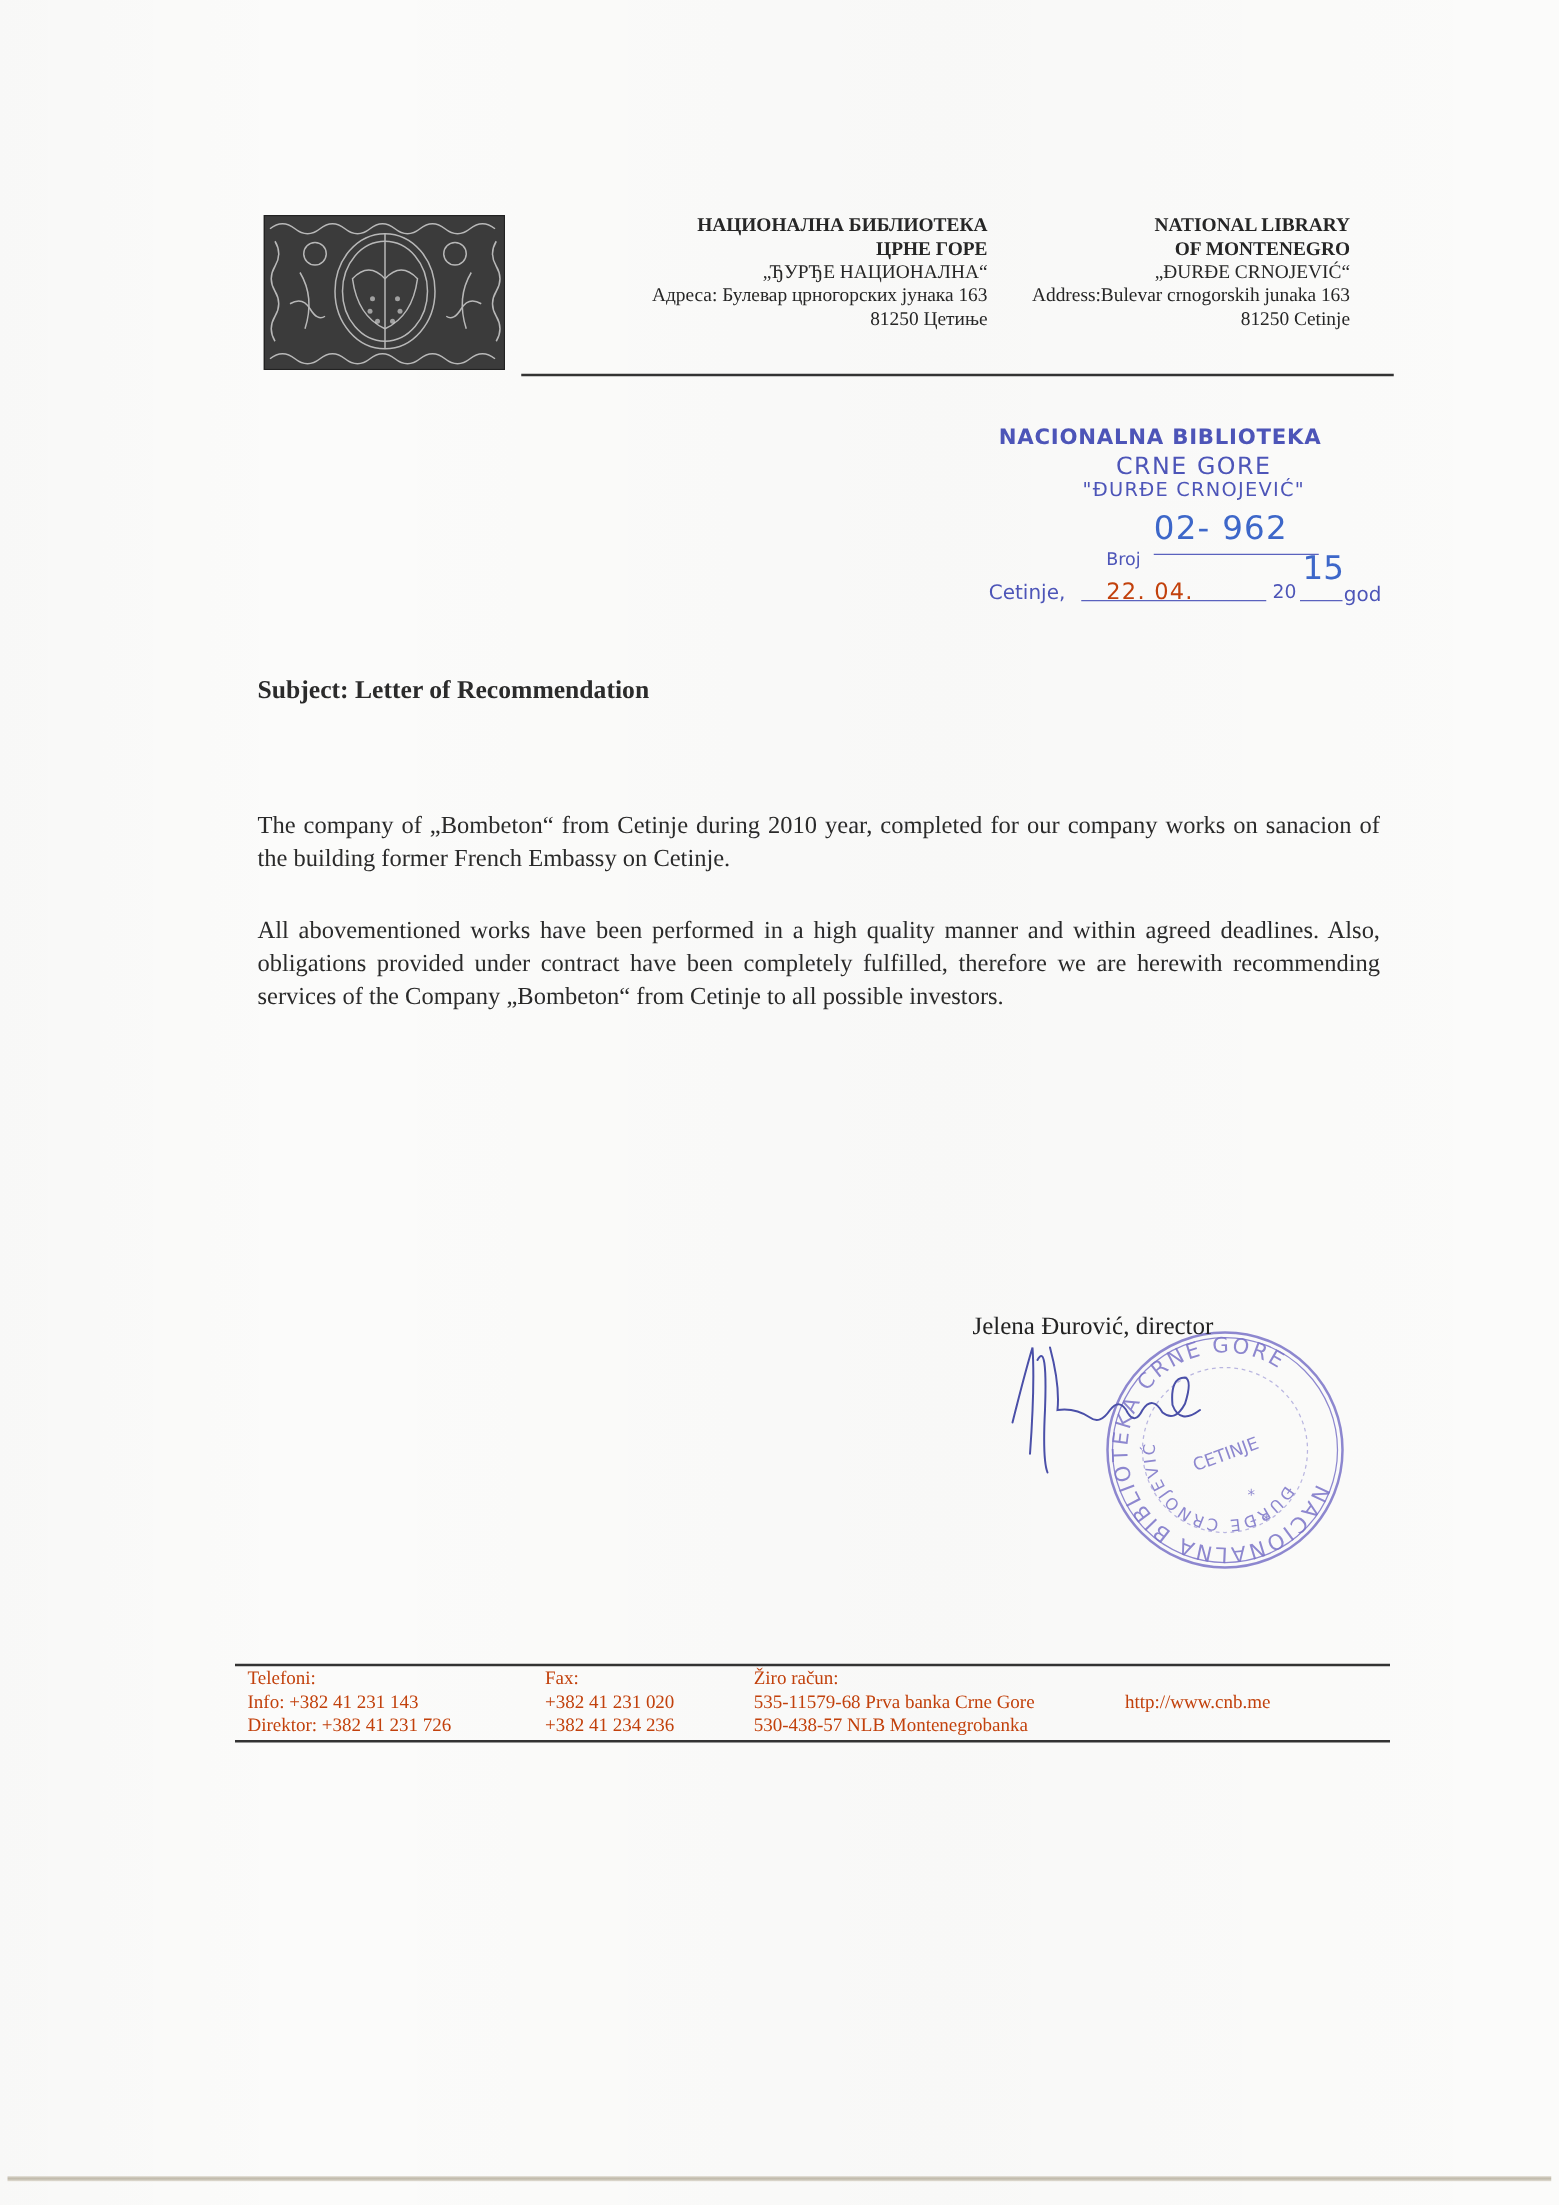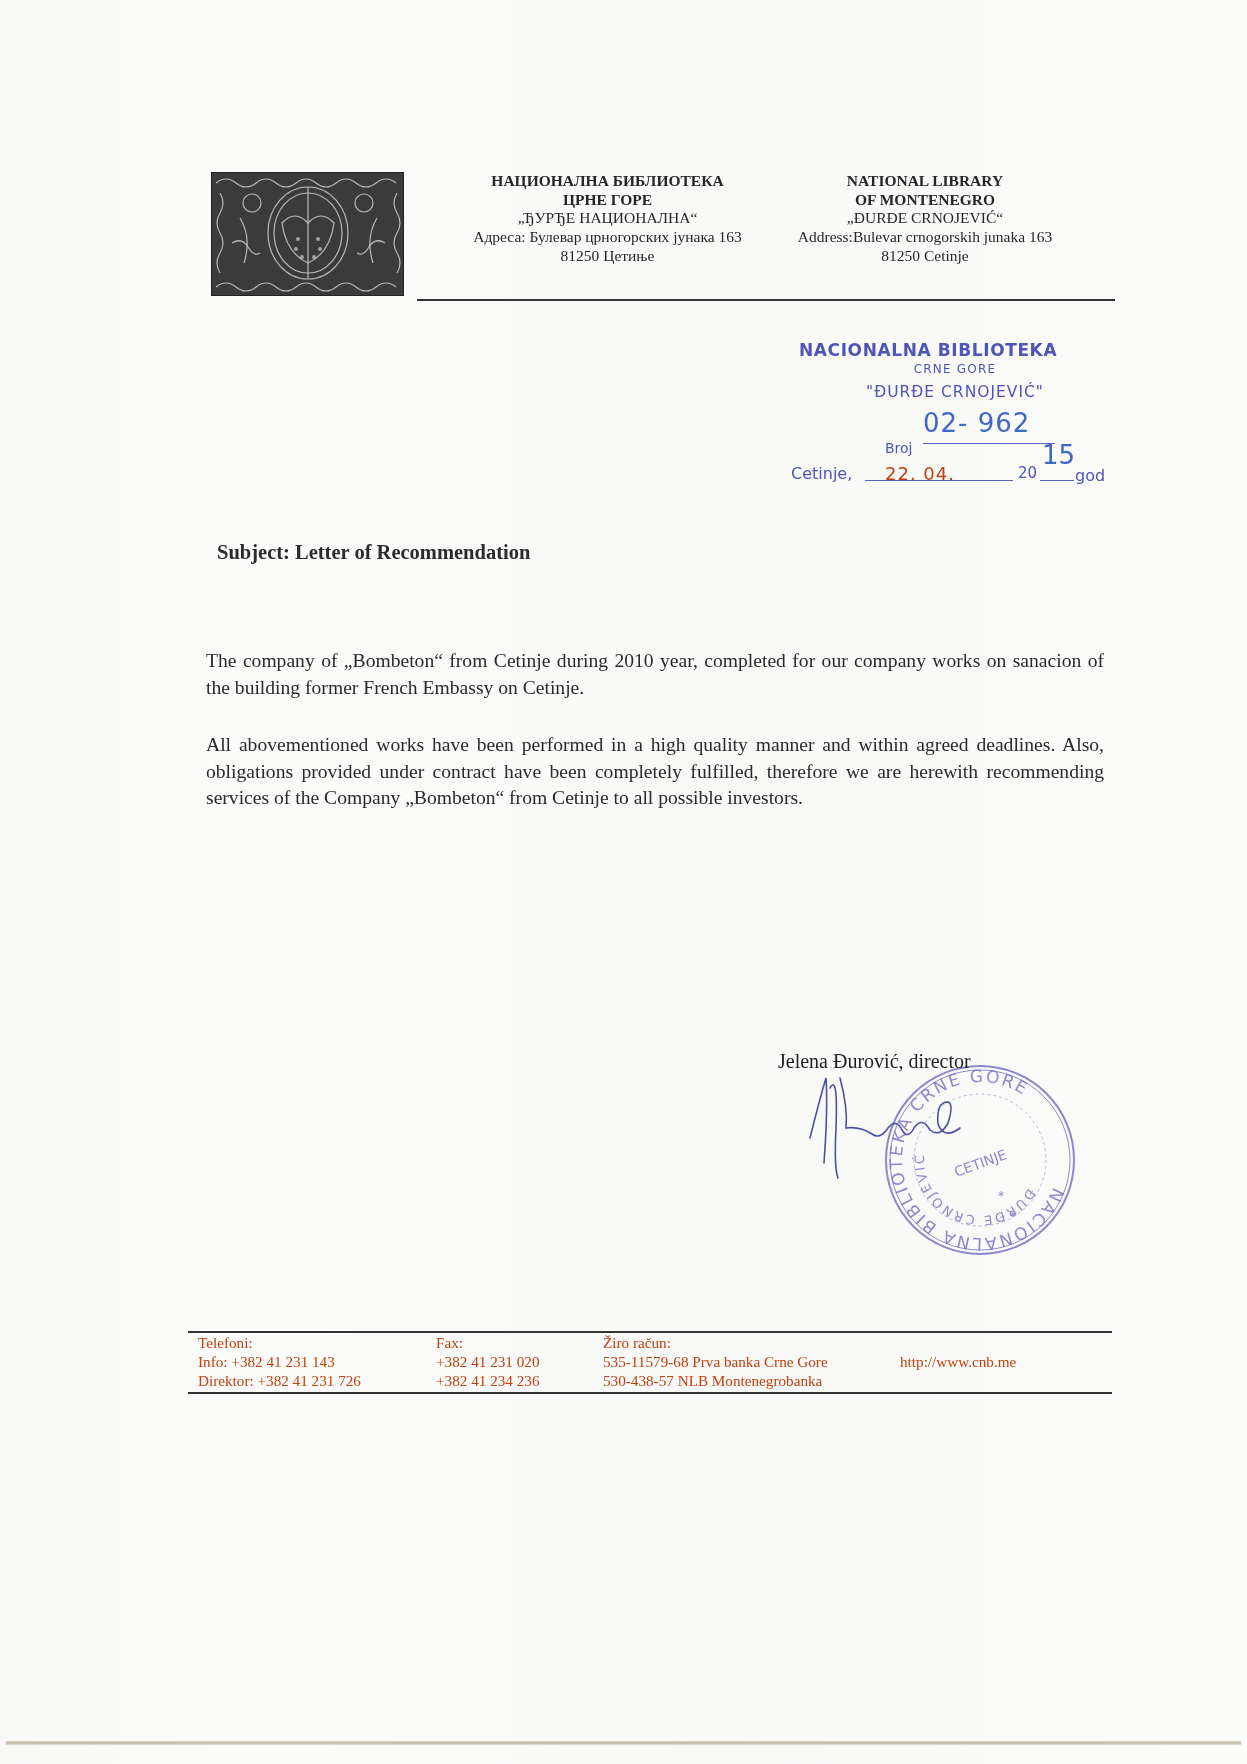--- a/index.html
+++ b/index.html
@@ -21,44 +21,44 @@
   .logo {
     left:211px; top:172px; width:193px; height:124px;
     background:#3a3a3a;
     border:1px solid #222;
     box-sizing:border-box;
     overflow:hidden;
   }
   .logo svg { display:block; }
 
   
-  .hdr-block { top:172px; text-align:center; font-size:15.5px; line-height:18.7px; color:#262626; }
+  .hdr-block { top:172px; text-align:right; font-size:15.5px; line-height:18.7px; color:#262626; }
   .hdr-cyr { left:425px; width:365px; }
   .hdr-lat { left:770px; width:310px; }
   .hdr-block .b { font-weight:bold; }
   .hdr-rule { left:417px; top:299px; width:698px; height:1.5px; background:#333; }
 
   
   .stamp { left:785px; top:340px; width:340px; color:#4d55b8; font-family:"DejaVu Sans", sans-serif; }
   .stamp .l1 { position:absolute; left:14px; top:0; font-size:17px; letter-spacing:0.6px; white-space:nowrap; }
-  .stamp .l2 { position:absolute; left:0; width:340px; top:22px; text-align:center; font-size:12px; letter-spacing:1.2px; }
+  .stamp .l2 { position:absolute; left:0; width:340px; top:22px; text-align:center; font-size:19px; letter-spacing:1.2px; }
   .stamp .l3 { position:absolute; left:0; width:340px; top:43px; text-align:center; font-size:15.5px; letter-spacing:1px; }
   .stamp .broj-lbl { position:absolute; left:100px; top:100px; font-size:14px; }
   .stamp .broj-val { position:absolute; left:138px; top:68px; font-size:26px; color:#3d67c9; font-family:"DejaVu Sans", sans-serif; letter-spacing:1px; white-space:nowrap; }
   .stamp .broj-line { position:absolute; left:138px; top:103px; width:132px; height:1px; background:#5a62be; }
   .stamp .cet-lbl { position:absolute; left:6px; top:124px; font-size:16px; }
   .stamp .date-val { position:absolute; left:100px; top:102px; font-size:18px; color:#c2410c; letter-spacing:1px; white-space:nowrap;margin-top:21px; }
   .stamp .date-line { position:absolute; left:80px; top:140px; width:148px; height:1px; background:#5a62be; }
   .stamp .yr-lbl { position:absolute; left:233px; top:124px; font-size:15px; }
   .stamp .yr-val { position:absolute; left:257px; top:100px; font-size:26px; color:#3d67c9; }
   .stamp .yr-line { position:absolute; left:255px; top:140px; width:34px; height:1px; background:#5a62be; }
   .stamp .god-lbl { position:absolute; left:290px; top:126px; font-size:16px;text-align:center; }
 
   
-  .subject { left:206px; top:541px; font-size:20.5px; font-weight:bold; color:#2b2b2b; white-space:nowrap;margin-left:11px; }
+  .subject { left:206px; top:541px; font-size:20.5px; font-weight:bold; color:#2b2b2b; white-space:nowrap; }
 
   
   .para { left:206px; width:898px; font-size:19.6px; line-height:26.5px; text-align:justify; color:#2a2a2a; }
   .para1 { top:648px; }
   .para2 { top:732px; }
 
   
   .sig-name { left:778px; top:1050px; font-size:20px; white-space:nowrap; color:#222; }
   .signature { left:790px; top:1068px; }
   .round-stamp { left:880px; top:1060px; }

